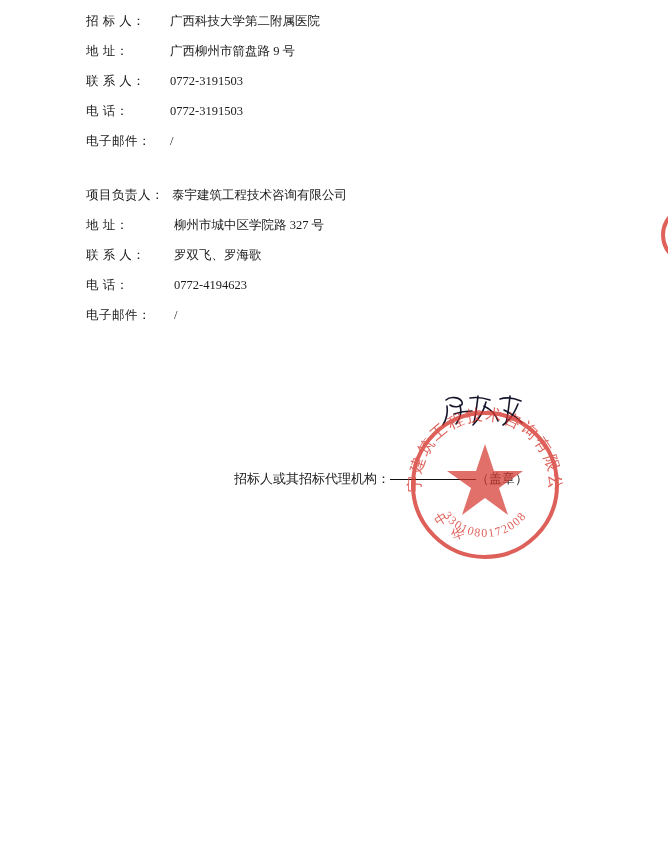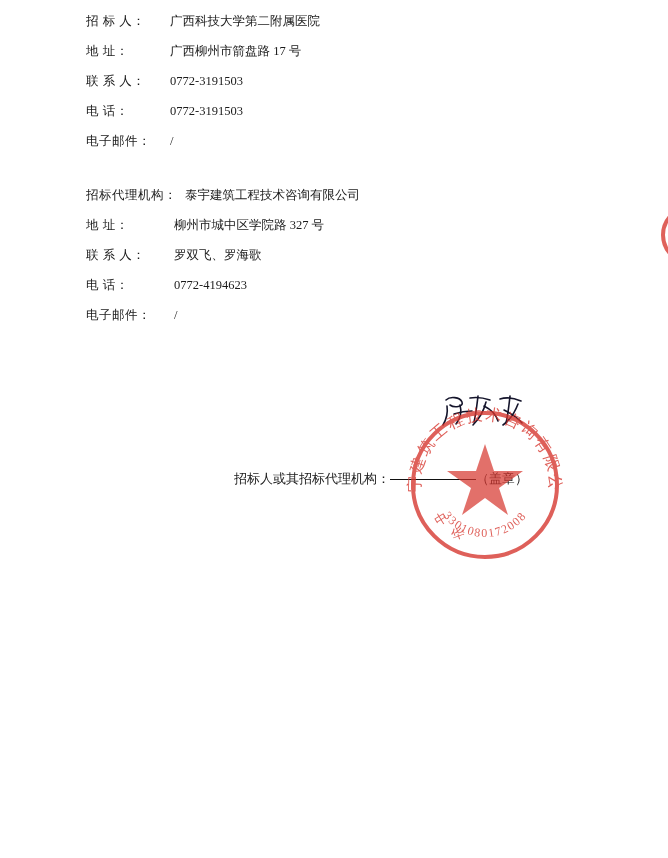--- a/index.html
+++ b/index.html
@@ -118,39 +118,39 @@
 
 <div class="page">
 
   <div class="block" id="bidder-block">
     <div class="line">
       <span class="lbl lbl-wide">招 标 人：</span>
       <span class="val">广西科技大学第二附属医院</span>
     </div>
     <div class="line">
       <span class="lbl lbl-wide">地    址：</span>
-      <span class="val">广西柳州市箭盘路 17 号</span>
+      <span class="val">广西柳州市箭盘路 9 号</span>
     </div>
     <div class="line">
       <span class="lbl lbl-wide">联 系 人：</span>
       <span class="val">0772-3191503</span>
     </div>
     <div class="line">
       <span class="lbl lbl-wide">电    话：</span>
       <span class="val">0772-3191503</span>
     </div>
     <div class="line">
       <span class="lbl lbl-wide">电子邮件：</span>
       <span class="val">/</span>
     </div>
   </div>
 
   <div class="block" id="agency-block">
     <div class="line">
-      <span class="lbl lbl-auto">招标代理机构：</span>
+      <span class="lbl lbl-auto">项目负责人：</span>
       <span class="val">泰宇建筑工程技术咨询有限公司</span>
     </div>
     <div class="line">
       <span class="lbl lbl-wide">地    址：</span>
       <span class="val val-indent">柳州市城中区学院路 327 号</span>
     </div>
     <div class="line">
       <span class="lbl lbl-wide">联 系 人：</span>
       <span class="val val-indent">罗双飞、罗海歌</span>
     </div>

